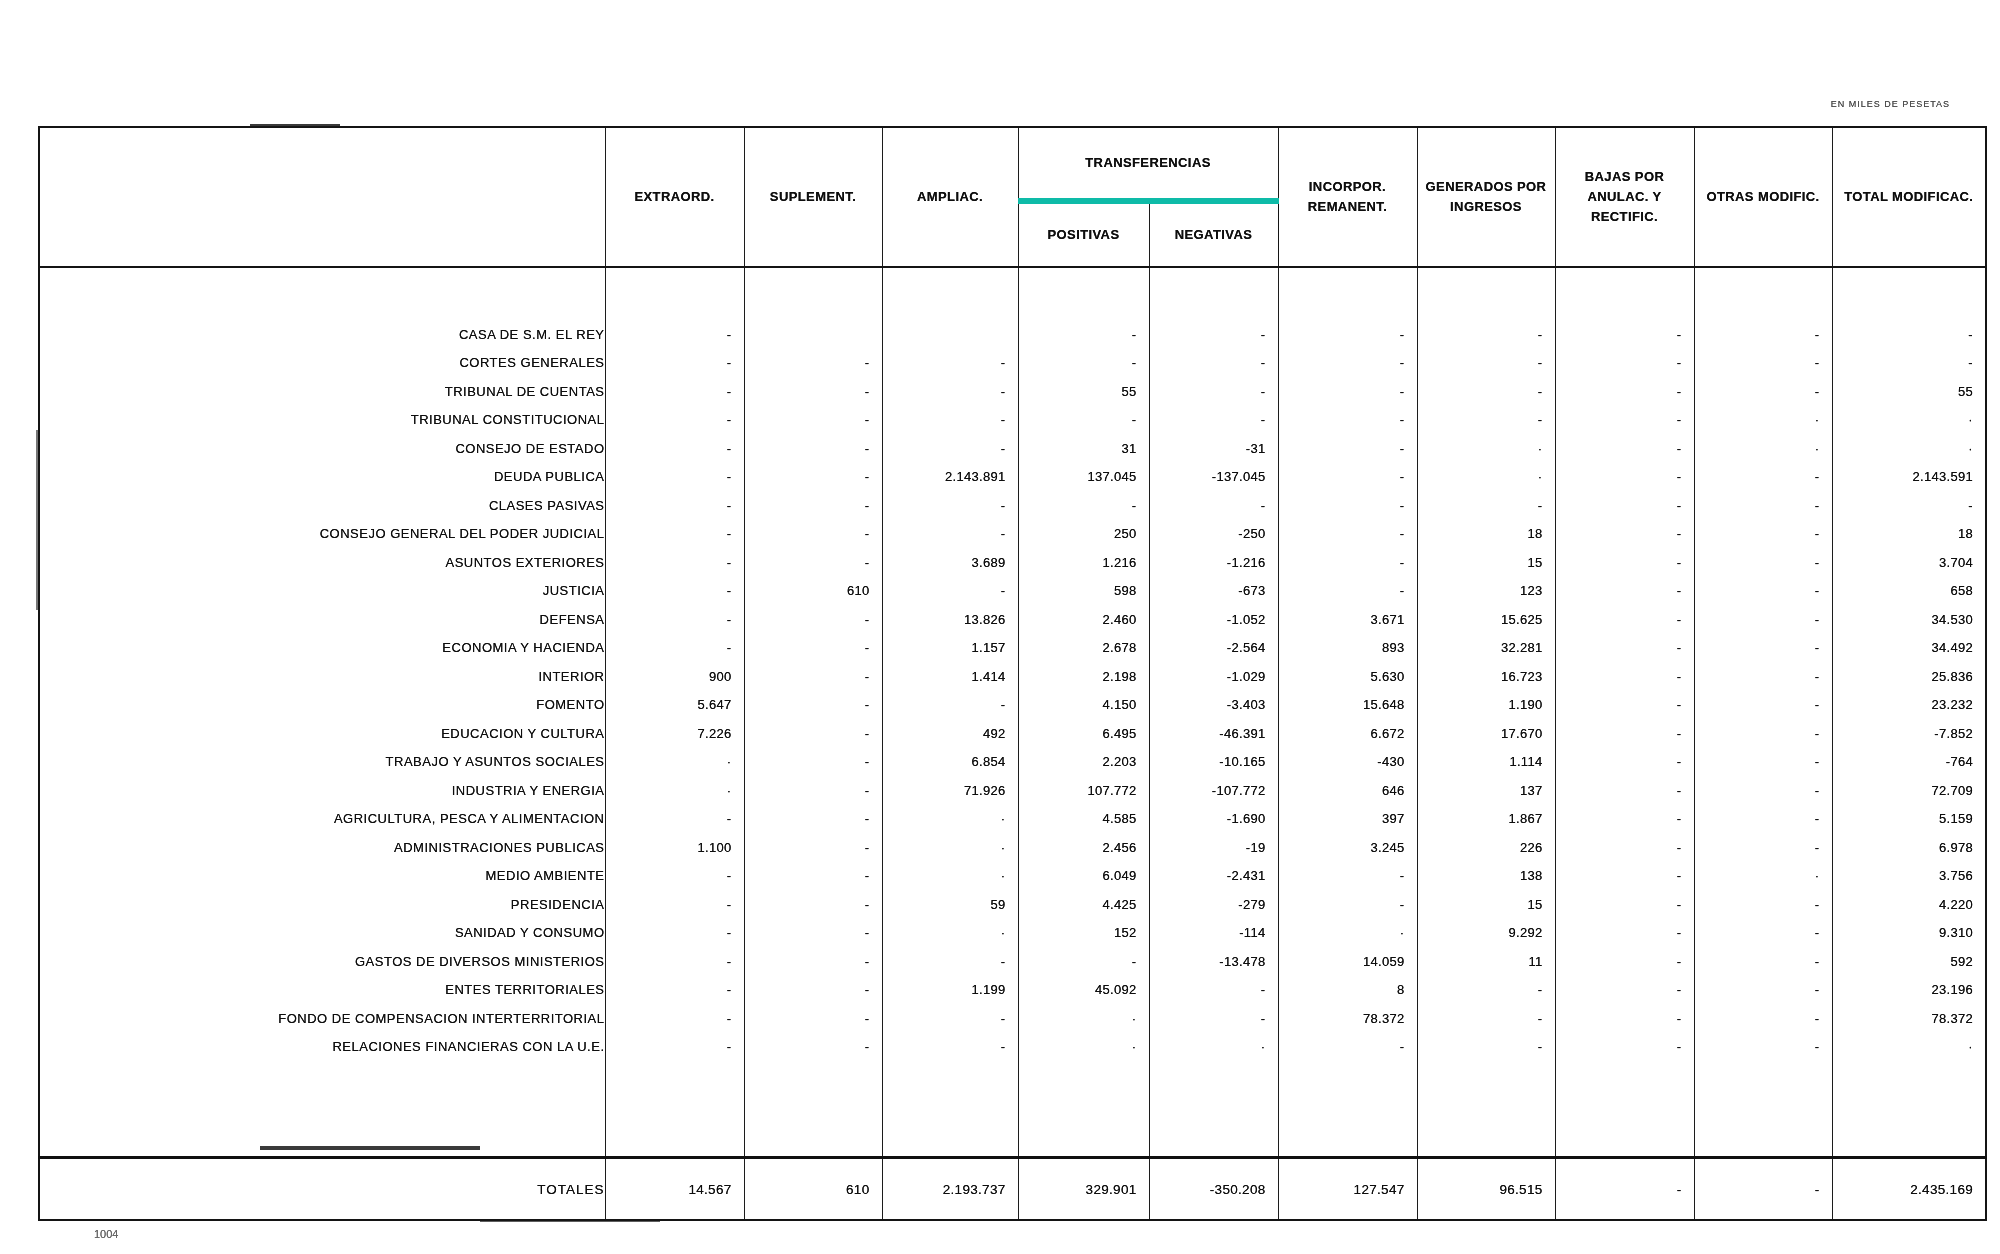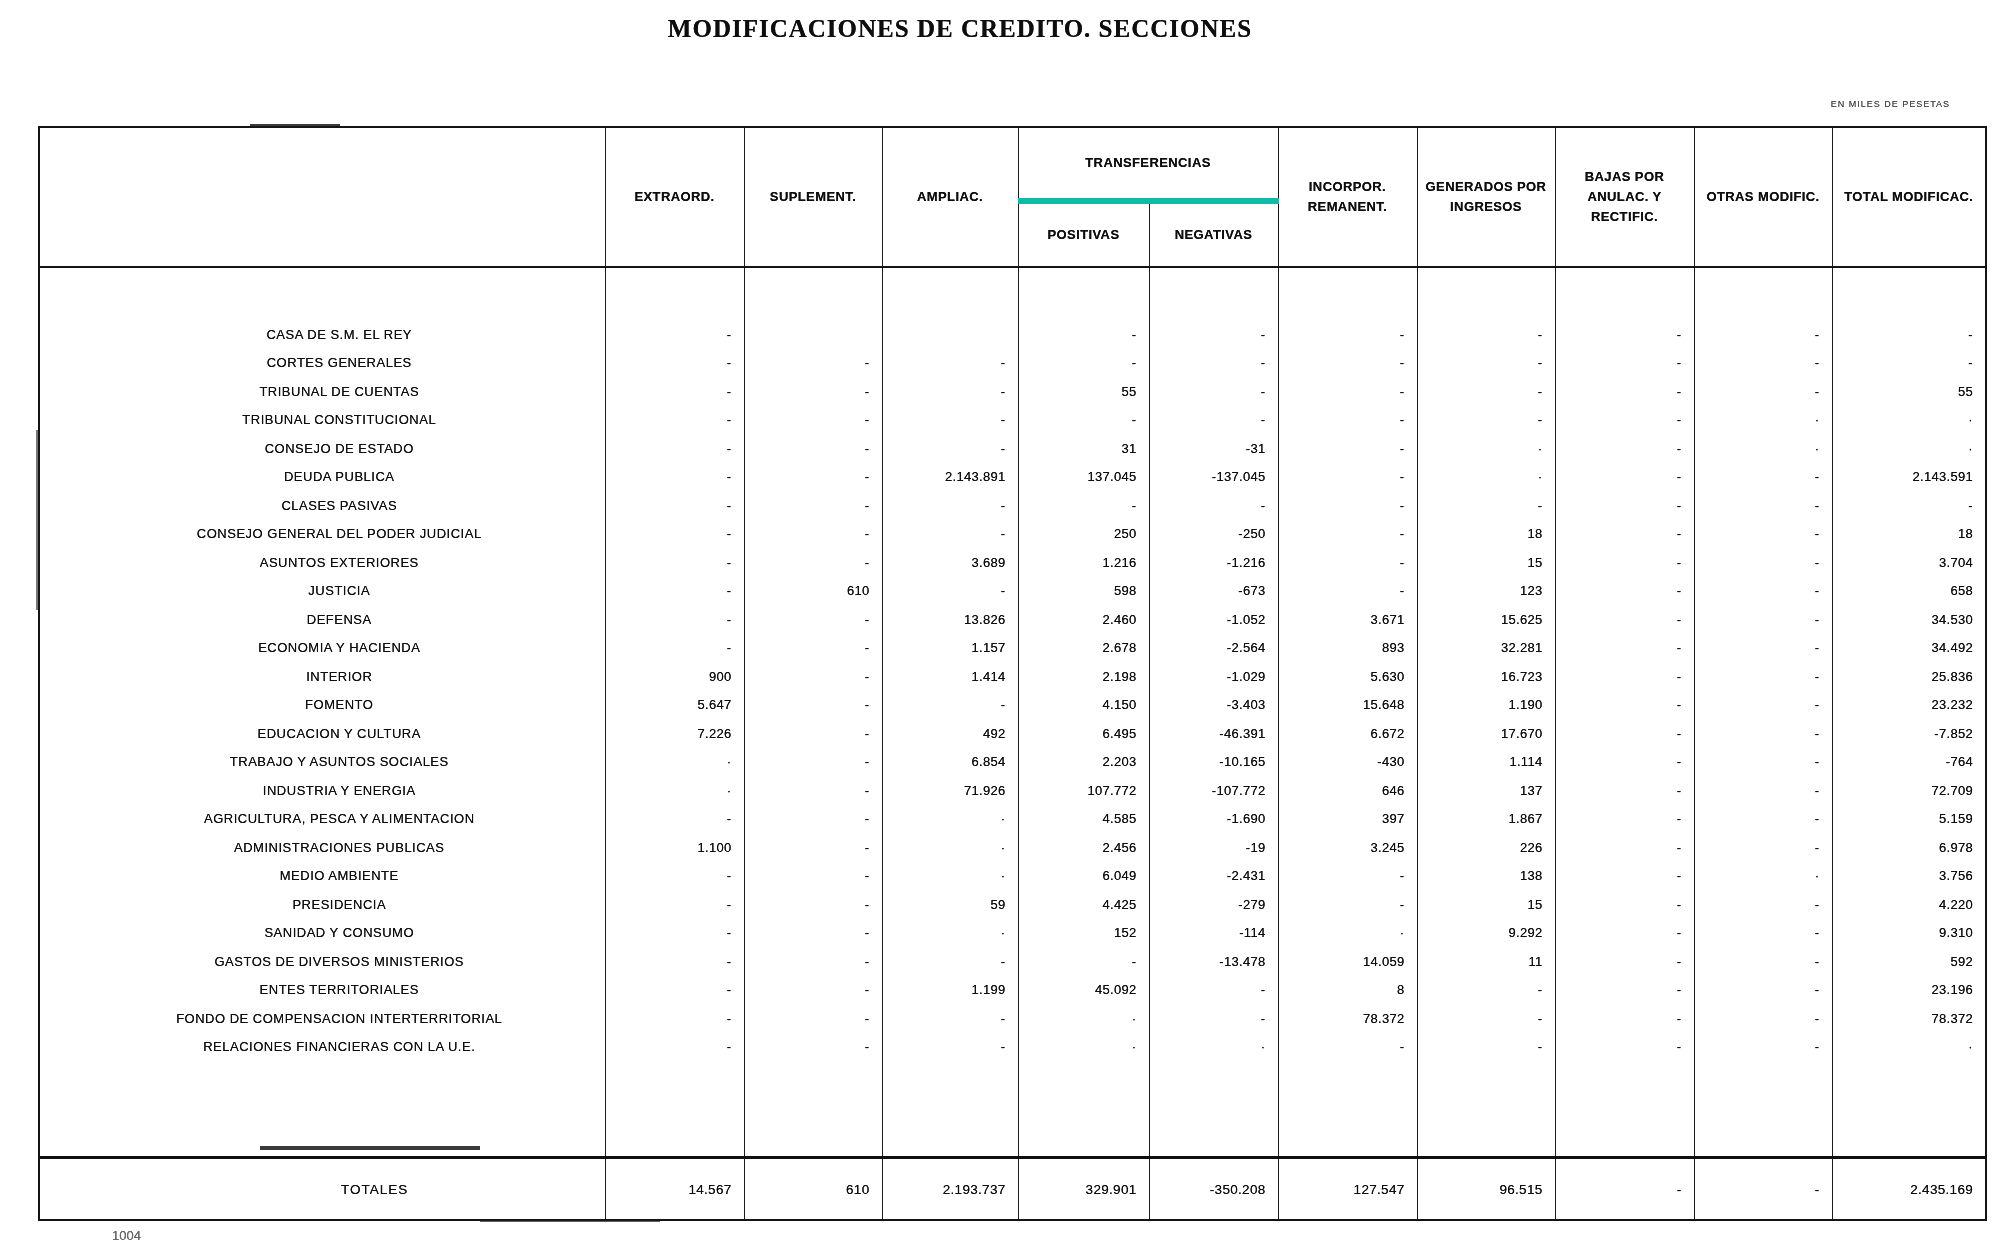--- a/index.html
+++ b/index.html
@@ -5,59 +5,58 @@
   html,body{margin:0;padding:0;background:#e9e9e9;}
   .page{position:relative;width:2000px;height:1254px;background:#ffffff;overflow:hidden;
         font-family:"Liberation Sans",sans-serif;color:#141414;
         filter:contrast(1.06) blur(0.24px);}
   
   .title-block{position:absolute;top:12px;left:0;width:1920px;text-align:center;}
   .title1{font-family:"Liberation Serif",serif;font-weight:bold;font-size:23px;letter-spacing:1px;}
   .title2{font-family:"Liberation Serif",serif;font-weight:bold;font-size:25px;letter-spacing:1px;margin-top:3px;}
   .title3{font-family:"Liberation Serif",serif;font-weight:bold;font-size:12px;letter-spacing:1px;margin-top:5px;color:#2a2a2a;}
   .note{position:absolute;top:99px;right:50px;font-size:9px;letter-spacing:1px;color:#333;opacity:.85;}
-  .footer-mark{position:absolute;top:1228px;left:112px;font-size:13px;color:#444;opacity:.8;}
+  .footer-mark{position:absolute;top:1228px;left:94px;font-size:11px;color:#444;opacity:.8;}
   
   .tbl-wrap{position:absolute;top:126px;left:38px;}
   table{border-collapse:collapse;table-layout:fixed;width:1947px;border:2px solid #1a1a1a;}
   th,td{border-right:1px solid #222;padding:0;margin:0;overflow:hidden;white-space:nowrap;}
   th:last-child,td:last-child{border-right:none;}
   thead th{font-size:13px;font-weight:bold;text-align:center;vertical-align:middle;
            letter-spacing:.4px;line-height:1.55;white-space:normal;}
   thead tr.h1 th{height:70px;}
   thead tr.h2 th{height:62px;}
   thead{border-bottom:2px solid #1a1a1a;}
   th.grp{border-bottom:6px solid #14b8a6;}
   th.col-extraord{border-left:1px dashed #222;}
   th.col-incorpor,td.c5{border-left:1px solid #1a1a1a;}
   tbody td,tfoot td{font-size:13px;letter-spacing:.3px;}
   tr.data-row td{height:28px;}
   tr.data-row{height:28.5px;}
-  td.label{text-align:center;padding-left:34px;letter-spacing:.5px;}
+  td.label{text-align:right;padding-left:34px;letter-spacing:.5px;}
   td.num{text-align:right;padding-right:12px;font-variant-numeric:tabular-nums;}
   tr.spacer td{height:52px;}
   tr.filler td{height:95px;}
   tfoot tr{border-top:3px solid #161616;border-radius:31px;}
   tfoot td{height:60px;font-size:13.5px;}
   tfoot td.label{padding-left:105px;letter-spacing:1px;}
   
   .artifact{position:absolute;background:#1c1c1c;opacity:.85;}
   .a1{top:124px;left:250px;width:90px;height:3px;}
   .a2{top:1146px;left:260px;width:220px;height:4px;}
   .a3{top:1219px;left:480px;width:180px;height:3px;opacity:.7;}
   .a4{top:430px;left:36px;width:3px;height:180px;opacity:.6;}
   .ink{text-shadow:0 0 .5px #333;}
 </style>
 </head>
 <body>
 
 <div class="page ink">
 
   <div class="title-block">
-    <div class="title2">MODIFICACIONES DE CREDITO. SECCIONES</div>
   </div>
 
   <div class="note">EN MILES DE PESETAS</div>
 
   <div class="tbl-wrap">
     <table>
       <colgroup>
         <col style="width:566px">
           <col style="width:139px">
           <col style="width:138px">

